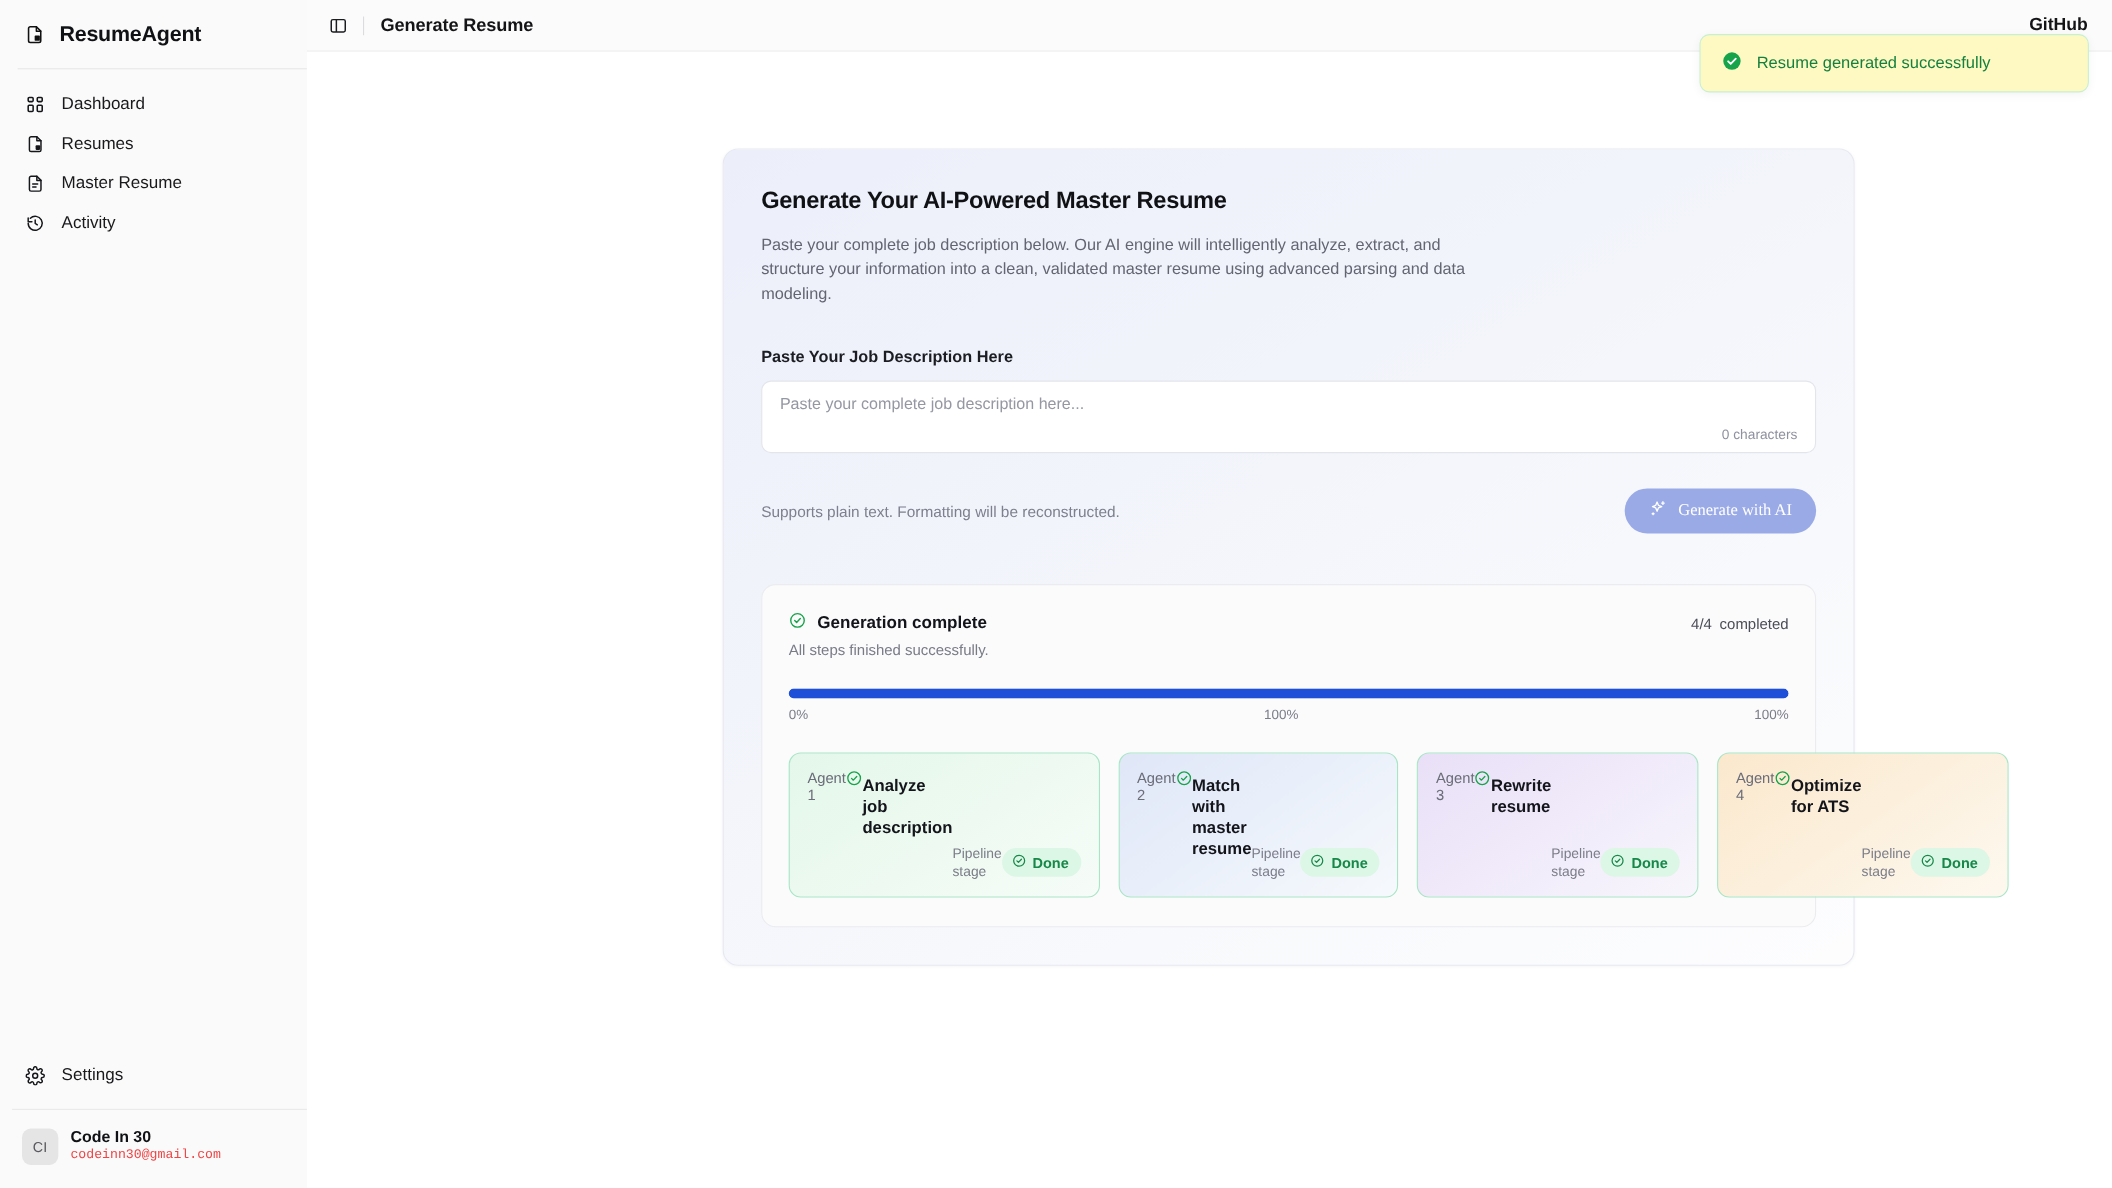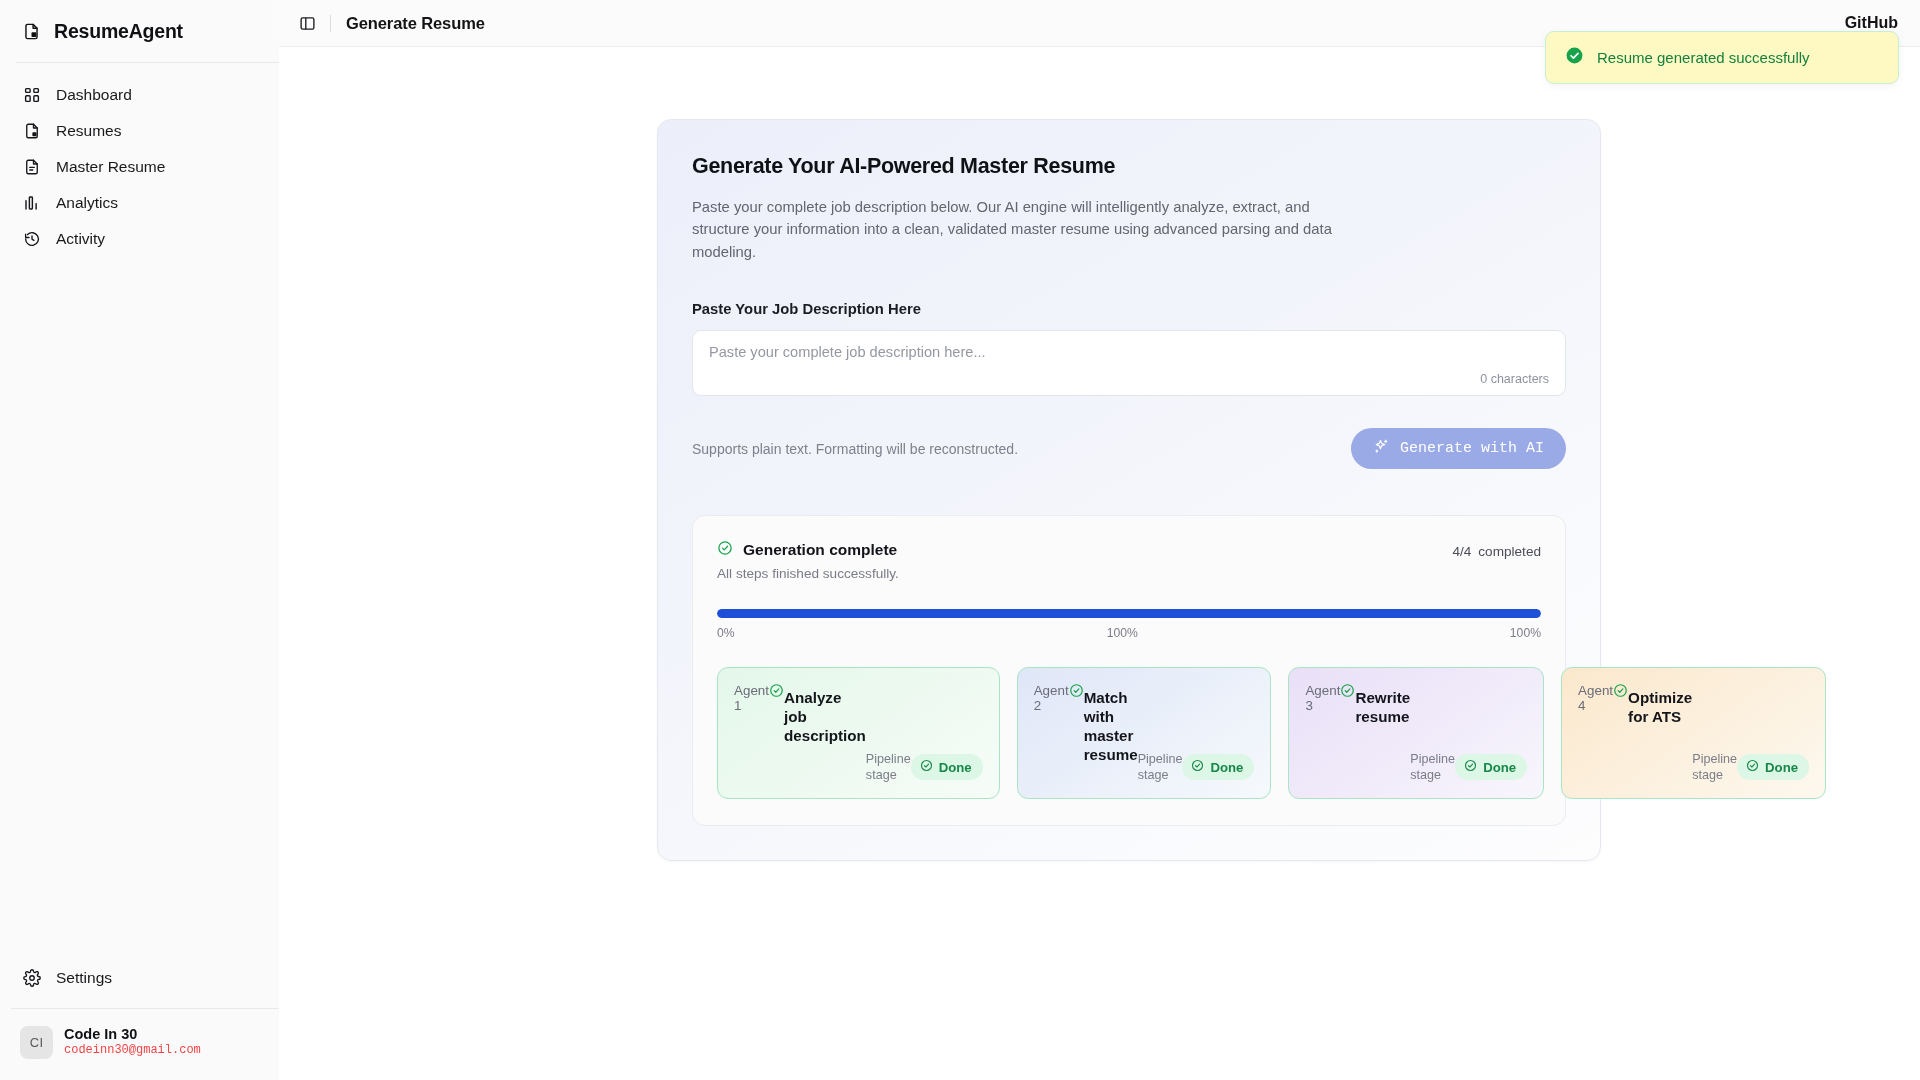--- a/index.html
+++ b/index.html
@@ -78,22 +78,22 @@
   }
   .toast-text { font-size: 15px; color: #15803d; font-weight: 400; }
 
   
   #main {
     position: absolute; left: 279px; top: 47px; right: 0; bottom: 0;
     background: #ffffff; overflow: hidden;
   }
 
   #generator-card {
-    position: absolute; left: 378px; top: 72px;
-    width: 944px;
+    position: absolute; left: 378px; top: 88px;
+    width: 1029px;
     background: linear-gradient(150deg, #eceffa 0%, #f2f4fb 38%, #f7f9fc 70%, #fdfdfe 100%);
     border: 1px solid #e6e8f1;
     border-radius: 14px;
     box-shadow: 0 1px 3px rgba(16,24,40,0.04);
     padding: 34px 34px 34px 34px;
   }
 
   .gen-title { font-size: 21.5px; font-weight: 700; color: #0f1115; letter-spacing: -0.3px; margin-bottom: 17px; }
   .gen-desc { font-size: 14.8px; line-height: 1.52; color: #636571; max-width: 672px; }
 
@@ -107,21 +107,21 @@
   .jd-placeholder { font-size: 14.6px; color: #9597a3; }
   .char-count { position: absolute; right: 16px; bottom: 9px; font-size: 12.5px; color: #8f91a0; }
 
   .gen-footer { display: flex; align-items: center; margin-top: 32px; }
   .hint { font-size: 14px; color: #7e808d; }
   .gen-btn {
     margin-left: auto;
     display: flex; align-items: center; gap: 10px;
     height: 41px; padding: 0 22px; border-radius: 21px;
     background: #9aaae6; color: #ffffff; border: none;
-    font-size: 15px; font-family: Liberation Mono, monospace; cursor: pointer;
+    font-size: 15px; font-family: Liberation Serif, serif; cursor: pointer;
   }
 
   
   #progress-panel {
     margin-top: 46px;
     background: #fbfbfc; border: 1px solid #ebecef; border-radius: 13px;
     padding: 24px 24px 26px 24px;
   }
   .pp-head { display: flex; align-items: flex-start; }
   .pp-title-row { display: flex; align-items: center; gap: 10px; }
@@ -200,30 +200,20 @@
       <span class="nav-icon">
         <svg width="18" height="18" viewBox="0 0 24 24" fill="none" stroke="#15161a" stroke-width="1.8" stroke-linecap="round" stroke-linejoin="round">
           <path d="M14 3H7a2 2 0 0 0-2 2v14a2 2 0 0 0 2 2h10a2 2 0 0 0 2-2V8z"></path>
           <path d="M14 3v5h5"></path>
             <path d="M9 12.5h6M9 16h4"></path>
         </svg>
       </span>
       <span>Master Resume</span>
     </div>
 
-    <div class="nav-item">
-      <span class="nav-icon">
-        <svg width="18" height="18" viewBox="0 0 24 24" fill="none" stroke="#15161a" stroke-width="1.9" stroke-linecap="round">
-          <path d="M4 20V9"></path>
-            <rect x="8.5" y="4" width="4" height="16" rx="1"></rect>
-            <path d="M17.5 20v-7"></path>
-        </svg>
-      </span>
-      <span>Analytics</span>
-    </div>
 
     <div class="nav-item">
       <span class="nav-icon">
         <svg width="18" height="18" viewBox="0 0 24 24" fill="none" stroke="#15161a" stroke-width="1.8" stroke-linecap="round" stroke-linejoin="round">
           <path d="M3.5 12a8.5 8.5 0 1 0 2.6-6.1"></path>
             <path d="M3.5 5.5V10h4.5"></path>
             <path d="M12 8v4.2l2.6 1.6"></path>
         </svg>
       </span>
       <span>Activity</span>

